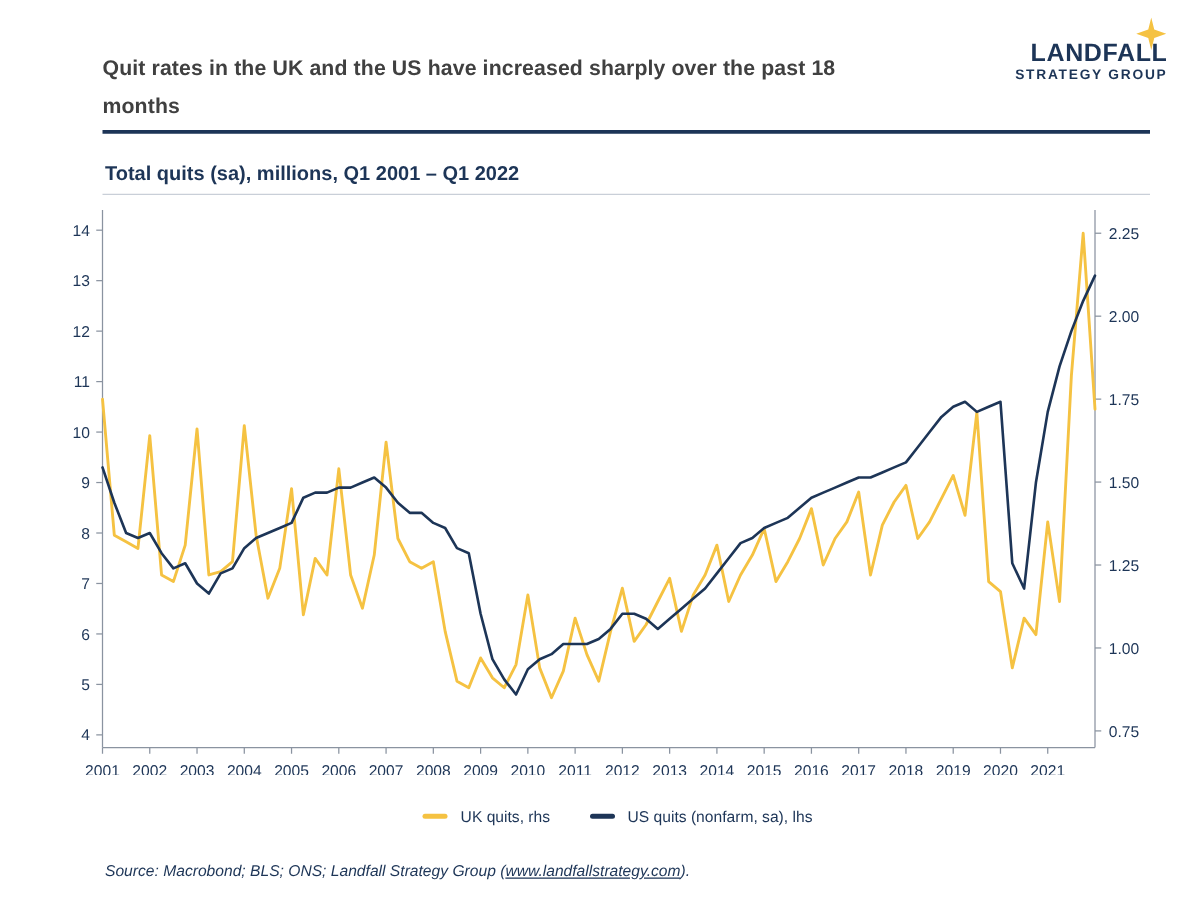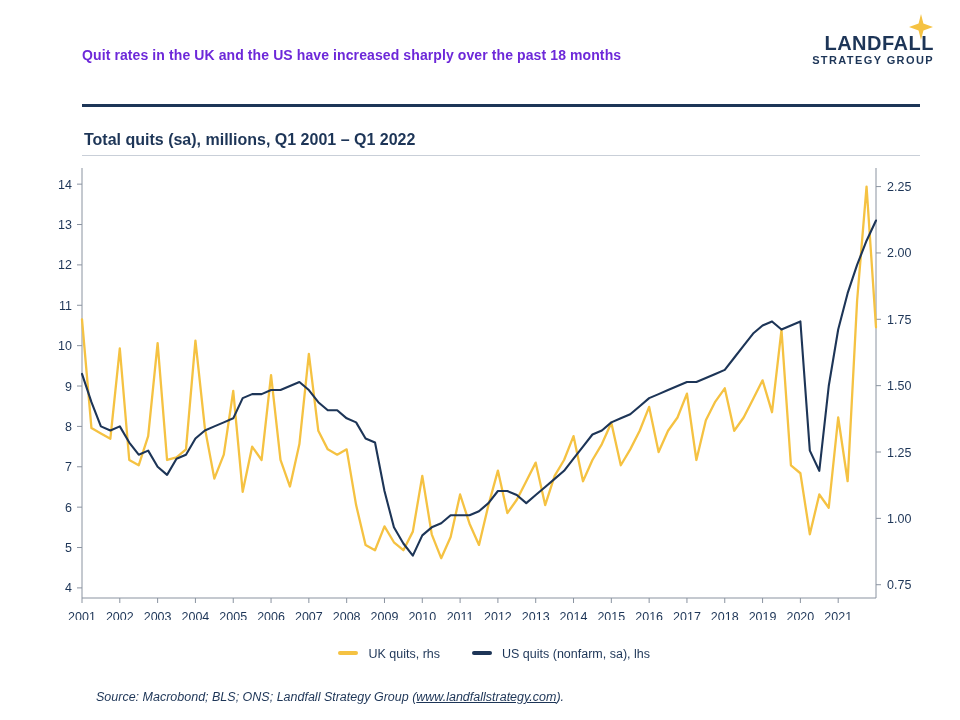--- a/index.html
+++ b/index.html
@@ -21,24 +21,24 @@
     position: absolute;
     left: 0; top: 0;
     width: 960px;
     height: 108px;
   }
   .title {
     position: absolute;
     left: 82px;
     top: 40px;
     width: 640px;
-    font-size: 14px;
+    font-size: 17px;
     font-weight: bold;
     line-height: 30px;
-    color: #6d28d9;
+    color: #404040;
     letter-spacing: .1px;
   }
   .logo {
     position: absolute;
     right: 26px;
     top: 8px;
     width: 130px;
     height: 66px;
     text-align: right;
   }
@@ -142,21 +142,20 @@
   .legend-text { vertical-align: middle; }
 
   
   .source {
     position: absolute;
     left: 84px;
     top: 690px;
     font-size: 12.5px;
     font-style: italic;
     color: #1d3557;
-    margin-left: 12px;
   }
   .source a, .source .link {
     color: #1d3557;
     text-decoration: underline;
   }
 </style>
 </head>
 <body>
 
 <div class="header">

